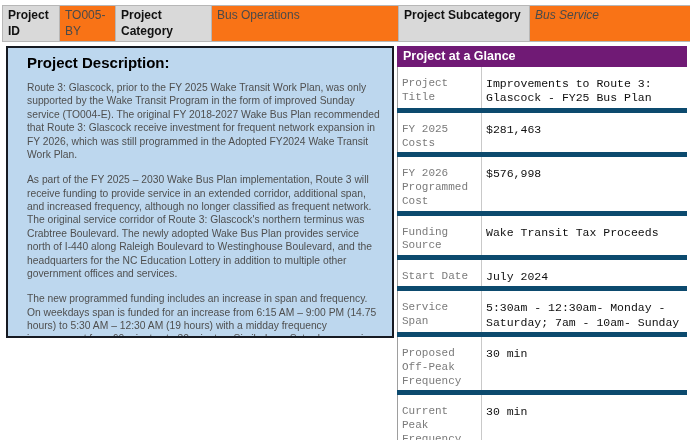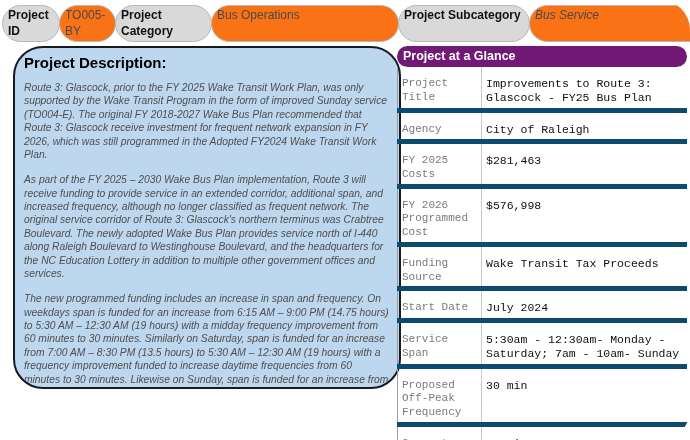--- a/index.html
+++ b/index.html
@@ -1,15 +1,15 @@
 <!DOCTYPE html>
 <html><head>
 <meta charset="utf-8">
 <style>
-  * { box-sizing: border-box; border-radius: 30px; }
+  * { box-sizing: border-box; }
   html, body {
     margin: 0; padding: 0;
     width: 690px; height: 440px;
     overflow: hidden;
     background: #ffffff;
     font-family: "Liberation Sans", sans-serif;
   }
   .page { position: relative; width: 690px; height: 440px; }
 
   
@@ -31,39 +31,38 @@
   .hcell.val { background: #f97316; color: #4a4a4a; }
   .w-pid-l  { width: 58px; }
   .w-pid-v  { width: 57px; }
   .w-cat-l  { width: 97px; }
   .w-cat-v  { width: 188px; }
   .w-sub-l  { width: 132px; }
   .w-sub-v  { width: 184px; font-style: italic; }
 
   
   .desc-panel {
-    position: absolute; left: 13px; top: 46px;
-    width: 388px; height: 343px;
+    position: absolute; left: 6px; top: 46px;
+    width: 388px; height: 292px;
     background: #bdd7ee;
     border: 2px solid #161a22;
-    padding: 5px 9px 5px 9px;
+    padding: 5px 9px 5px 19px;
     overflow: hidden;
   }
   .desc-title {
     font-size: 15px;
     font-weight: bold;
     color: #000000;
     margin: 1px 0 10px 0;
   }
   .desc-para {
     font-size: 10.3px;
     line-height: 1.3;
     color: #4f4f4f;
     margin: 0 0 12px 0;
-    font-style: italic;
   }
 
   
   .glance-panel {
     position: absolute; left: 397px; top: 46px;
     width: 290px;
   }
   .glance-header {
     background: #701a75;
     color: #ffffff;
@@ -119,24 +118,20 @@
 
   <div class="glance-panel">
     <div class="glance-header">Project at a Glance</div>
     <table class="glance">
       <tbody>
         <tr>
           <td class="g-label">Project Title</td>
           <td class="g-value">Improvements to Route 3: Glascock - FY25 Bus Plan</td>
         </tr>
         <tr>
-          <td class="g-label">Agency</td>
-          <td class="g-value">City of Raleigh</td>
-        </tr>
-        <tr>
           <td class="g-label">FY 2025 Costs</td>
           <td class="g-value">$281,463</td>
         </tr>
         <tr>
           <td class="g-label">FY 2026 Programmed Cost</td>
           <td class="g-value">$576,998</td>
         </tr>
         <tr>
           <td class="g-label">Funding Source</td>
           <td class="g-value">Wake Transit Tax Proceeds</td>

